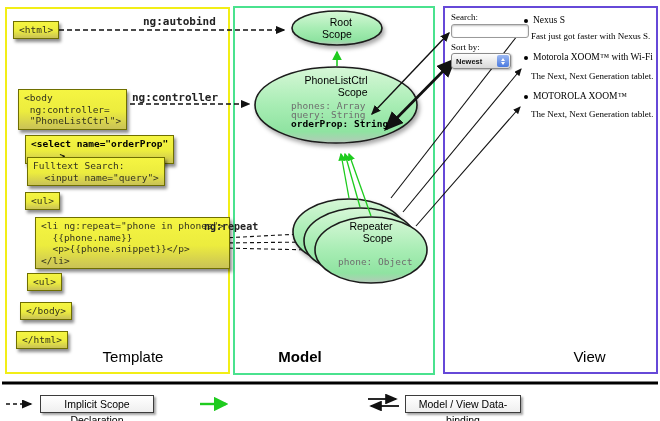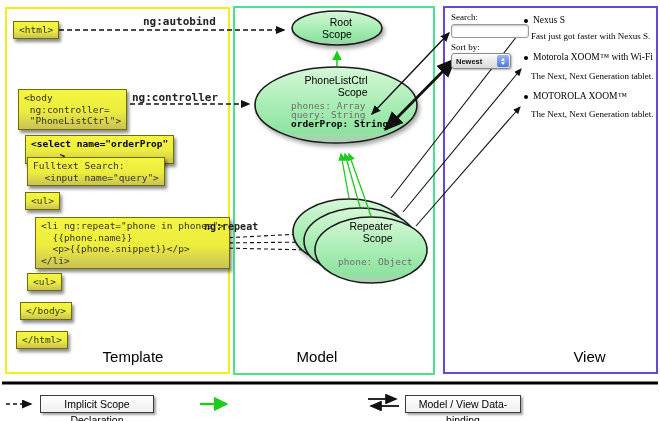--- a/index.html
+++ b/index.html
@@ -158,19 +158,19 @@
 
   <div class="bullet" style="left:524px; top:56px;"></div>
   <div class="item-title" style="left:533px; top:52px;">Motorola XOOM™ with Wi-Fi</div>
   <div class="item-desc" style="left:531px; top:71px;">The Next, Next Generation tablet.</div>
 
   <div class="bullet" style="left:524px; top:95px;"></div>
   <div class="item-title" style="left:533px; top:91px;">MOTOROLA XOOM™</div>
   <div class="item-desc" style="left:531px; top:109px;">The Next, Next Generation tablet.</div>
 
   <div class="col-label" style="left:5px; top:348px; width:256px;">Template</div>
-  <div class="col-label" style="left:233px; top:348px; width:168px;">Model</div>
+  <div class="col-label" style="left:216px; top:348px; width:168px;font-weight:bold;">Model</div>
   <div class="col-label" style="left:443px; top:348px; width:213px;margin-left:40px;">View</div>
 
   <div class="legend-box" style="left:40px; top:395px; width:112px; height:16px; line-height:16px;">Implicit Scope Declaration</div>
   <div class="legend-box" style="left:405px; top:395px; width:114px; height:16px; line-height:16px;">Model / View Data-binding</div>
 
 </div>
 
 </body></html>

